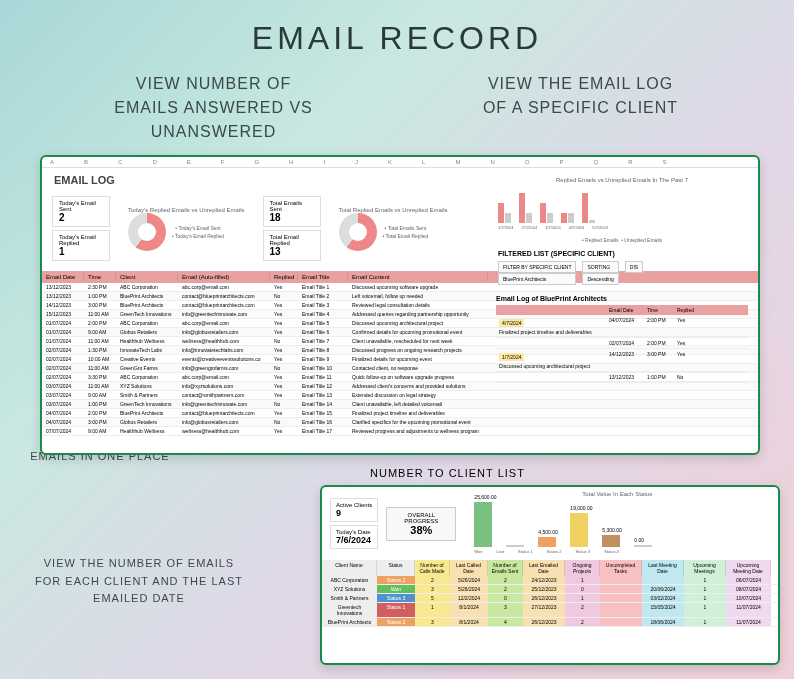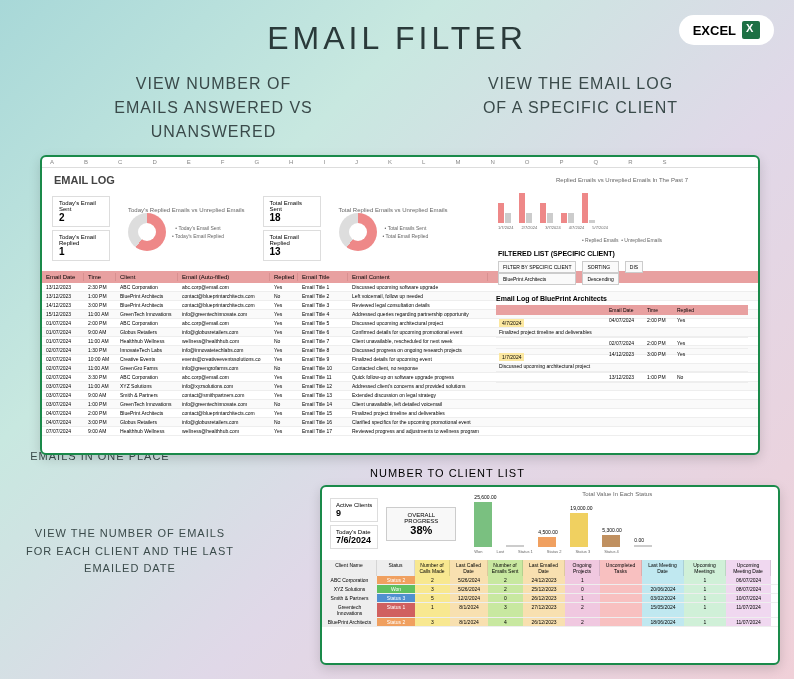--- a/index.html
+++ b/index.html
@@ -18,21 +18,21 @@
   background: white; border-radius: 18px; padding: 6px 14px;
   display: flex; align-items: center; gap: 6px;
   font-size: 13px; font-weight: 600;
 }
 .excel-icon { width: 18px; height: 18px; background: #1d7044; border-radius: 2px; position: relative; }
 .excel-icon::after { content: "X"; color: white; font-size: 11px; position: absolute; left: 4px; top: 1px; font-weight: bold; }
 .callouts-top { display: flex; justify-content: space-around; padding: 5px 30px 15px; }
 .callout { font-size: 16px; letter-spacing: 1px; text-align: center; color: #3a4a4a; line-height: 1.5; max-width: 200px; }
 .callout-left { position: absolute; left: 20px; font-size: 11px; letter-spacing: 1px; color: #3a4a4a; line-height: 1.6; text-align: center; }
 .cl1 { top: 430px; width: 160px; }
-.cl2 { top: 525px; width: 220px; }
+.cl2 { top: 555px; width: 220px; margin-left: 9px; }
 .callout-link { position: absolute; left: 370px; top: 467px; font-size: 11px; letter-spacing: 1px; }
 .panel {
   background: white; border-radius: 6px; border: 2px solid #1a8a4a;
   box-shadow: 0 4px 12px rgba(0,0,0,0.15);
 }
 .panel1 { position: absolute; left: 40px; top: 155px; width: 720px; height: 300px; overflow: hidden; }
 .panel2 { position: absolute; left: 320px; top: 485px; width: 460px; height: 180px; overflow: hidden; }
 .cols { display: flex; font-size: 6px; color: #888; border-bottom: 1px solid #ddd; padding: 2px 8px; gap: 30px; }
 .panel-header { font-size: 11px; font-weight: 600; padding: 6px 12px; color: #444; }
 .stats-row { display: flex; padding: 4px 10px; gap: 18px; align-items: center; }
@@ -83,25 +83,21 @@
 .clw10 { width: 45px; background: #f0d8f0; }
 .cl-tr { display: flex; font-size: 5px; border-bottom: 1px solid #eee; }
 .cl-td { padding: 1px 3px; text-align: center; }
 .status-cell { color: white; font-size: 5px; padding: 1px; }
 .st1 { background: #f0a060; } .st2 { background: #60c060; } .st3 { background: #5090d0; } .st4 { background: #d06060; }
 </style>
 </head>
 <body>
 
 <div class="header">
-  <div class="title">EMAIL FILTER</div>
-  <div class="excel-badge">
-    <span>EXCEL</span>
-    <span class="excel-icon"></span>
-  </div>
+  <div class="title">EMAIL RECORD</div>
 </div>
 
 <div class="callouts-top">
   <div class="callout">VIEW NUMBER OF EMAILS ANSWERED VS UNANSWERED</div>
   <div class="callout">VIEW THE EMAIL LOG OF A SPECIFIC CLIENT</div>
 </div>
 
 <div class="callout-left cl1">RECORD ALL YOUR EMAILS IN ONE PLACE</div>
 <div class="callout-left cl2">VIEW THE NUMBER OF EMAILS FOR EACH CLIENT AND THE LAST EMAILED DATE</div>
 <div class="callout-link">NUMBER TO CLIENT LIST</div>

